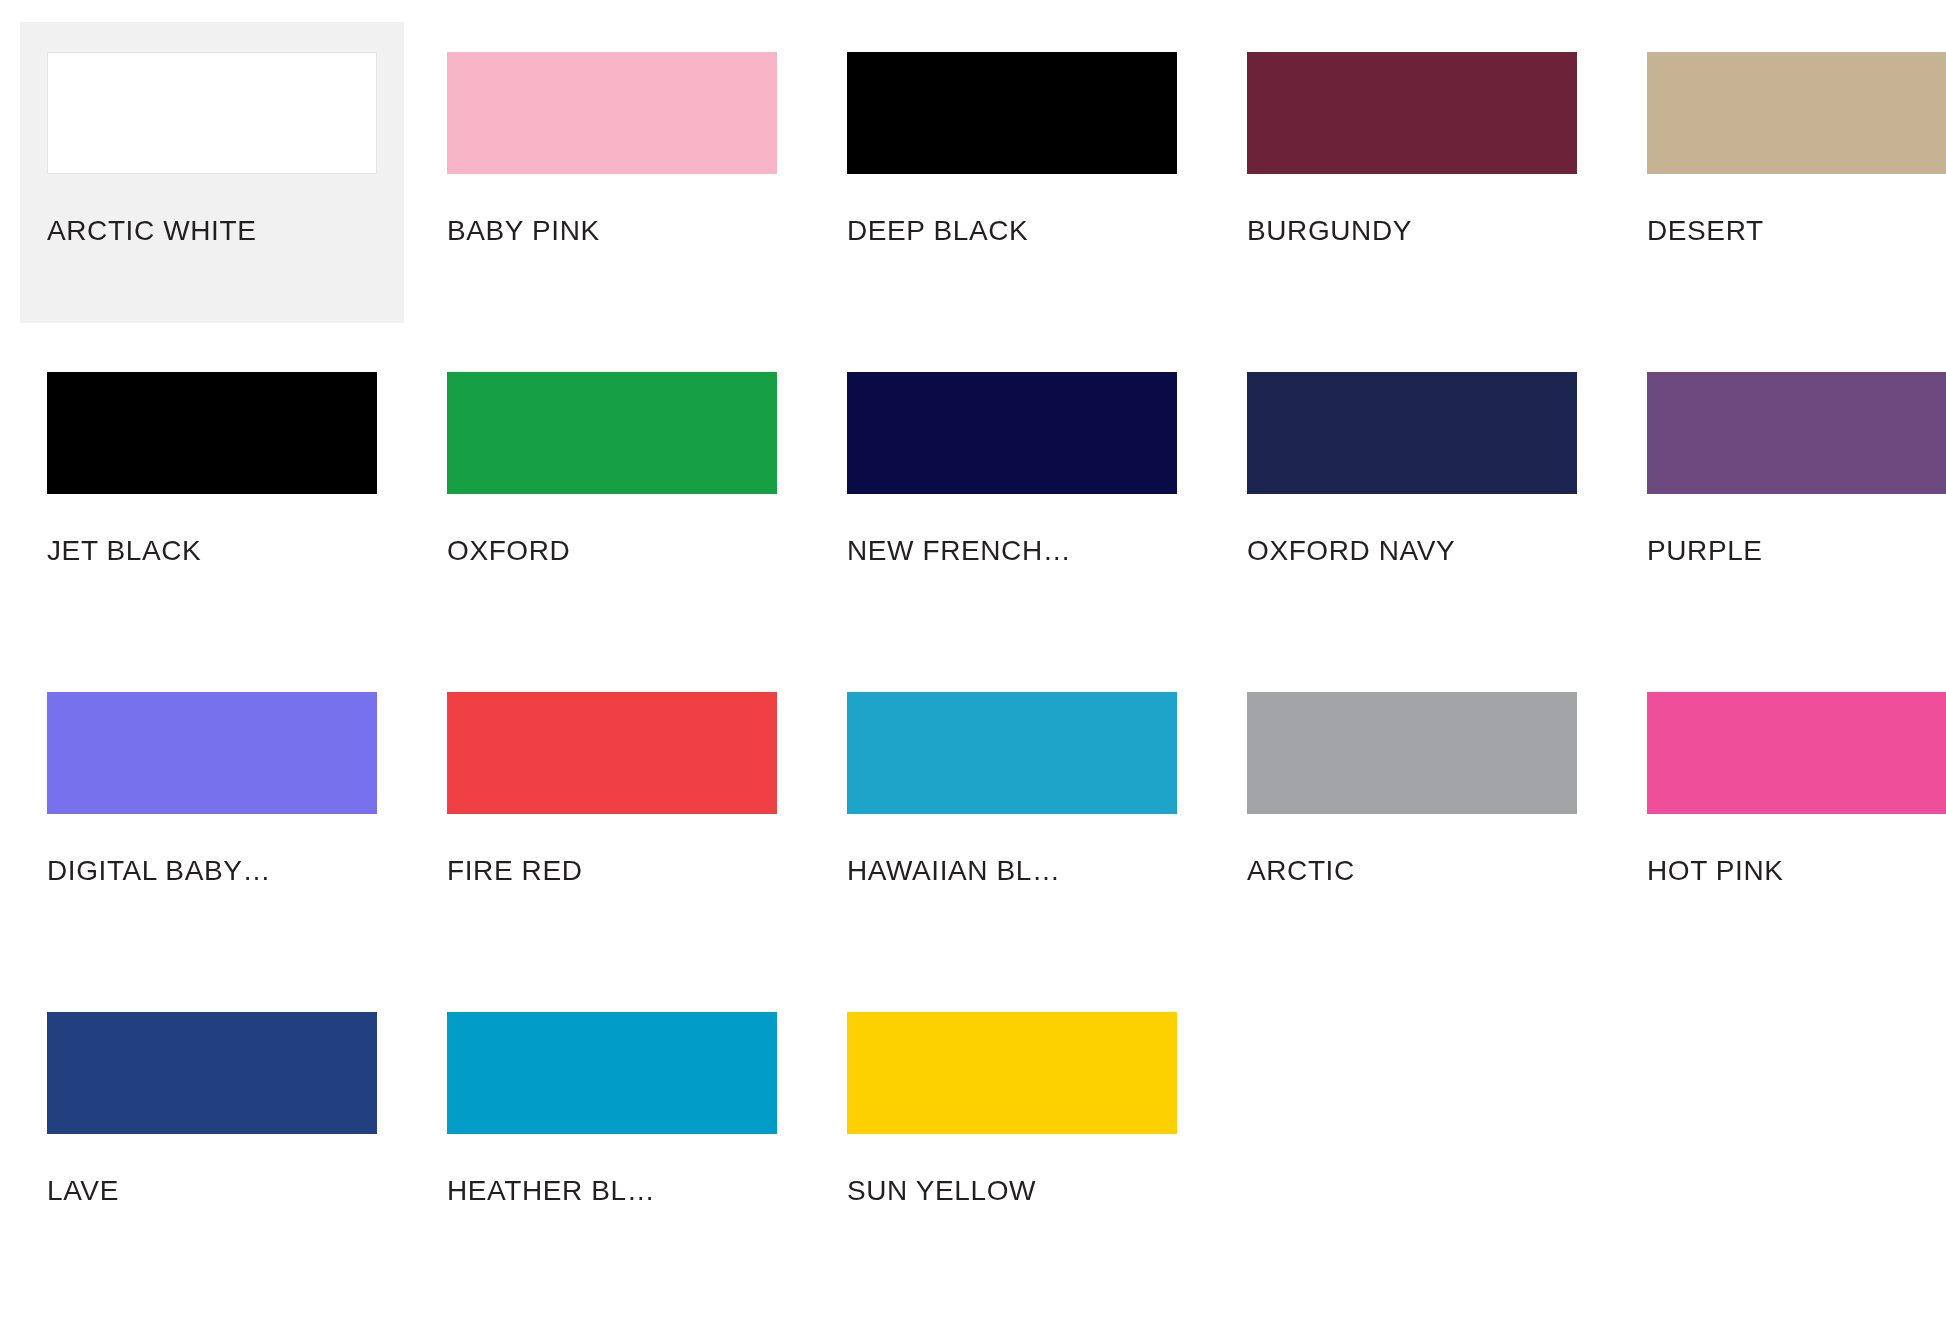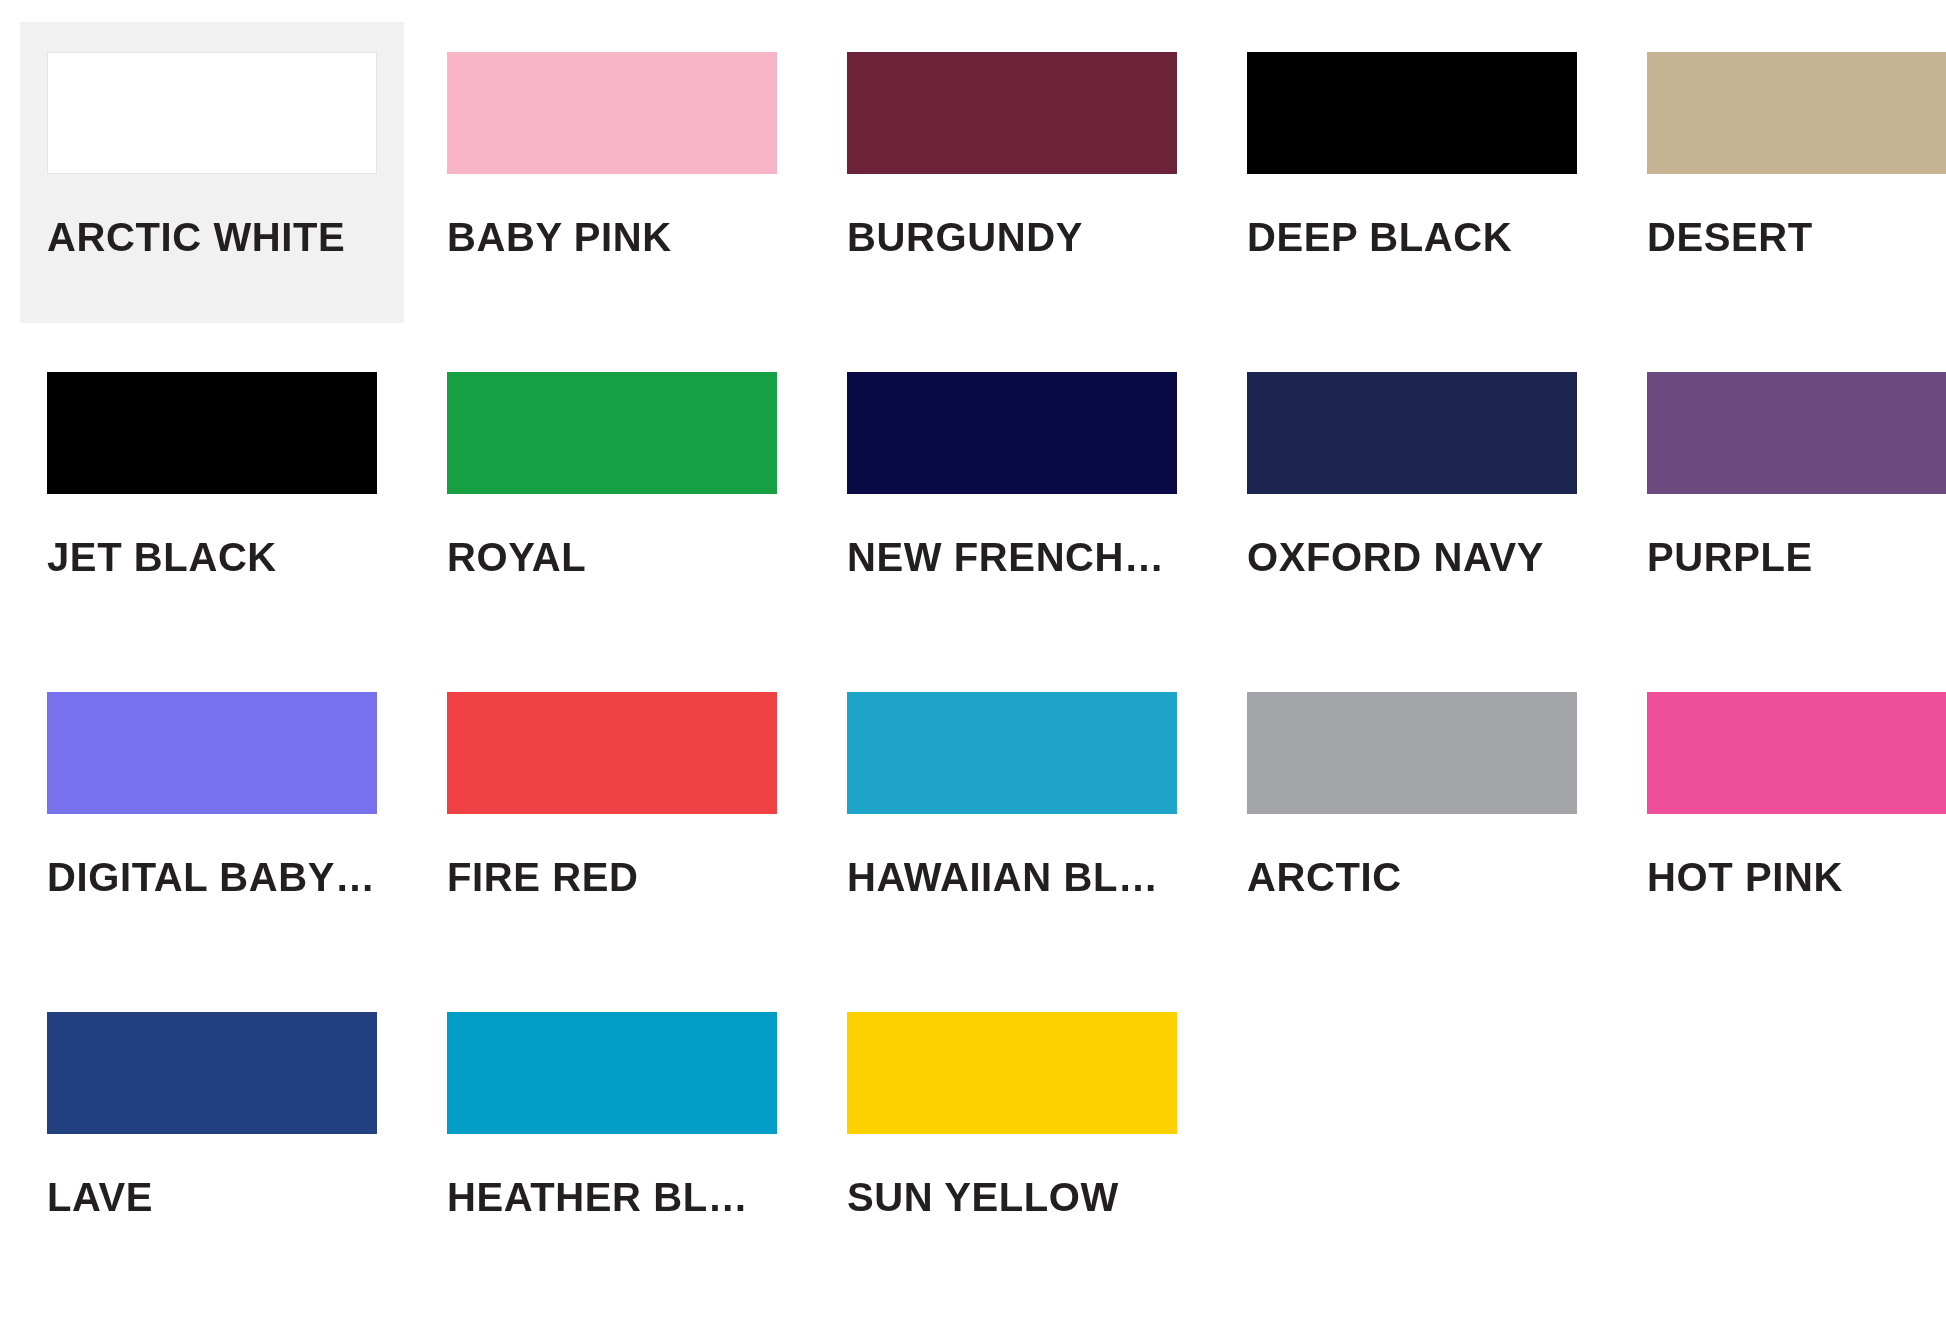--- a/index.html
+++ b/index.html
@@ -49,61 +49,61 @@
     width: 330px;
     height: 122px;
     display: block;
   }
   .swatch-chip.has-outline {
     box-shadow: inset 0 0 0 1px rgba(0,0,0,0.10);
   }
 
   .swatch-label {
     margin-top: 43px;
-    font-size: 40px;
+    font-size: 28px;
     line-height: 1;
     letter-spacing: 0.6px;
     color: #231f20;
-    font-weight: 700;
+    font-weight: 400;
     white-space: nowrap;
     overflow: hidden;
     max-width: 332px;
   }
 </style>
 </head>
 <body style="background: rgb(255, 255, 255);">
 
 <div id="swatch-grid">
     <div class="swatch-card is-selected" aria-selected="true" style="background: rgb(241, 241, 241);">
       <div class="swatch-chip has-outline" title="ARCTIC WHITE" style="background: rgb(255, 255, 255);"></div>
       <div class="swatch-label" title="ARCTIC WHITE">ARCTIC WHITE</div>
     </div>
     <div class="swatch-card">
       <div class="swatch-chip" title="BABY PINK" style="background: rgb(249, 181, 200);"></div>
       <div class="swatch-label" title="BABY PINK">BABY PINK</div>
     </div>
     <div class="swatch-card">
+      <div class="swatch-chip" title="DEEP BLACK" style="background: rgb(0, 0, 0);"></div>
+      <div class="swatch-label" title="DEEP BLACK">DEEP BLACK</div>
+    </div>
+    <div class="swatch-card">
       <div class="swatch-chip" title="BURGUNDY" style="background: rgb(108, 34, 56);"></div>
       <div class="swatch-label" title="BURGUNDY">BURGUNDY</div>
-    </div>
-    <div class="swatch-card">
-      <div class="swatch-chip" title="DEEP BLACK" style="background: rgb(0, 0, 0);"></div>
-      <div class="swatch-label" title="DEEP BLACK">DEEP BLACK</div>
     </div>
     <div class="swatch-card">
       <div class="swatch-chip" title="DESERT" style="background: rgb(197, 179, 147);"></div>
       <div class="swatch-label" title="DESERT">DESERT</div>
     </div>
     <div class="swatch-card">
       <div class="swatch-chip" title="JET BLACK" style="background: rgb(0, 0, 0);"></div>
       <div class="swatch-label" title="JET BLACK">JET BLACK</div>
     </div>
     <div class="swatch-card">
       <div class="swatch-chip" title="KELLY" style="background: rgb(22, 160, 67);"></div>
-      <div class="swatch-label" title="KELLY">ROYAL</div>
+      <div class="swatch-label" title="KELLY">OXFORD</div>
     </div>
     <div class="swatch-card">
       <div class="swatch-chip" title="NEW FRENCH NAVY" style="background: rgb(10, 10, 71);"></div>
       <div class="swatch-label" title="NEW FRENCH NAVY">NEW FRENCH…</div>
     </div>
     <div class="swatch-card">
       <div class="swatch-chip" title="OXFORD NAVY" style="background: rgb(28, 36, 80);"></div>
       <div class="swatch-label" title="OXFORD NAVY">OXFORD NAVY</div>
     </div>
     <div class="swatch-card">

